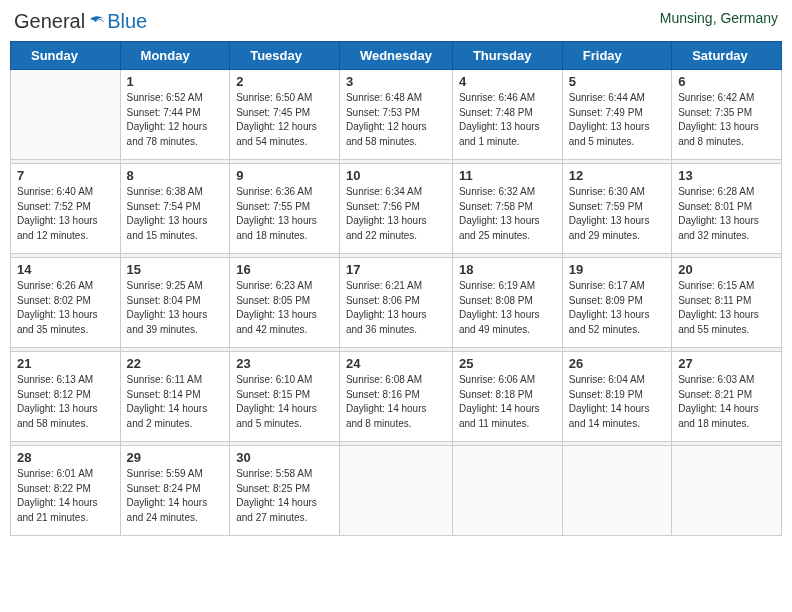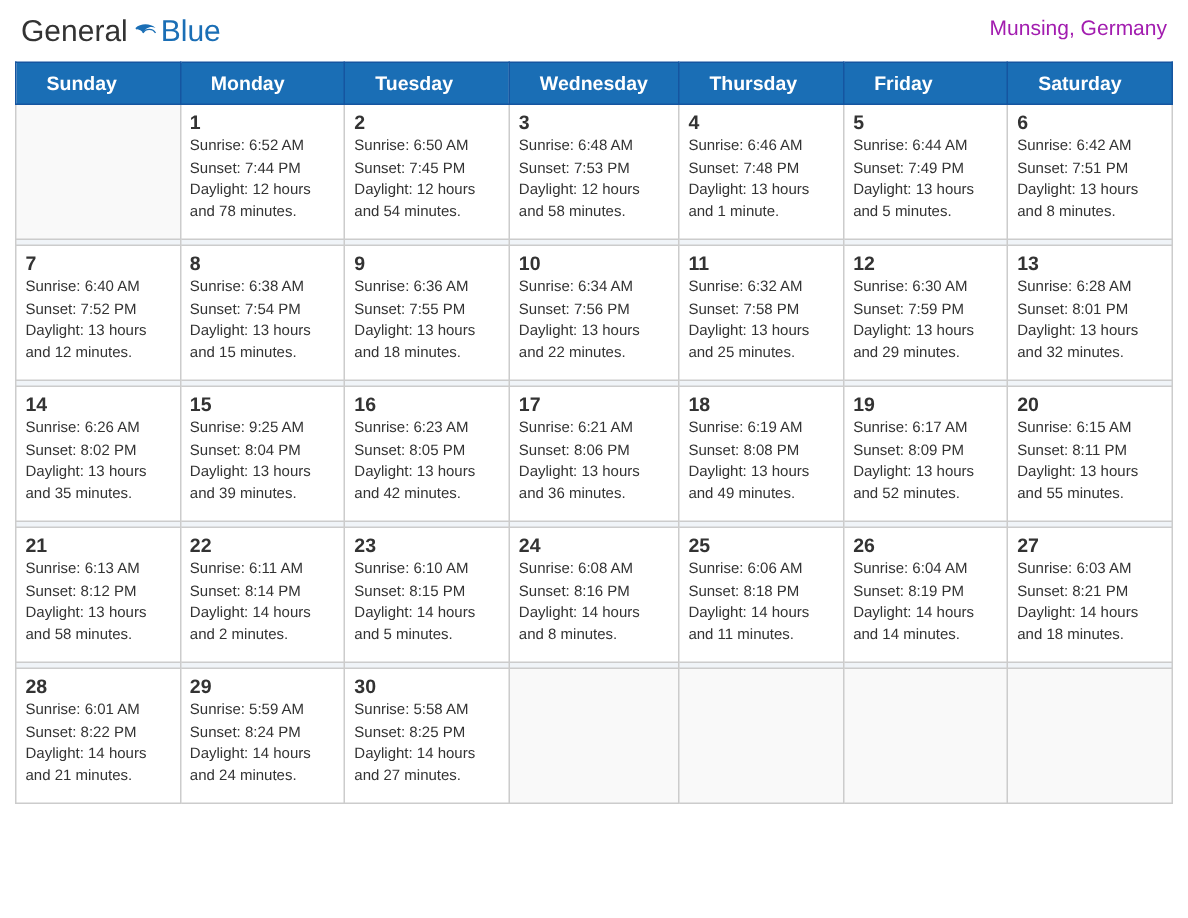--- a/index.html
+++ b/index.html
@@ -43,21 +43,21 @@
     .title-area {
       text-align: right;
     }
     .month-title {
       font-size: 32px;
       font-weight: bold;
       color: #333;
     }
     .subtitle {
       font-size: 14px;
-      color: #a21caf;
+      color: #14532d;
       text-align: center;
     }
     .calendar {
       width: 100%;
       border-collapse: collapse;
       border: 1px solid #ccc;
     }
     .calendar th {
       background-color: #1a6eb5;
       color: white;
@@ -175,21 +175,21 @@
             <div>Sunrise: 6:44 AM</div>
             <div>Sunset: 7:49 PM</div>
             <div>Daylight: 13 hours</div>
             <div>and 5 minutes.</div>
           </div>
         </td>
         <td>
           <span class="day-number">6</span>
           <div class="cell-content">
             <div>Sunrise: 6:42 AM</div>
-            <div>Sunset: 7:51 PM</div>
+            <div>Sunset: 7:35 PM</div>
             <div>Daylight: 13 hours</div>
             <div>and 8 minutes.</div>
           </div>
         </td>
       </tr>
       <tr class="row-separator">
         <td></td>
         <td></td>
         <td></td>
         <td></td>

